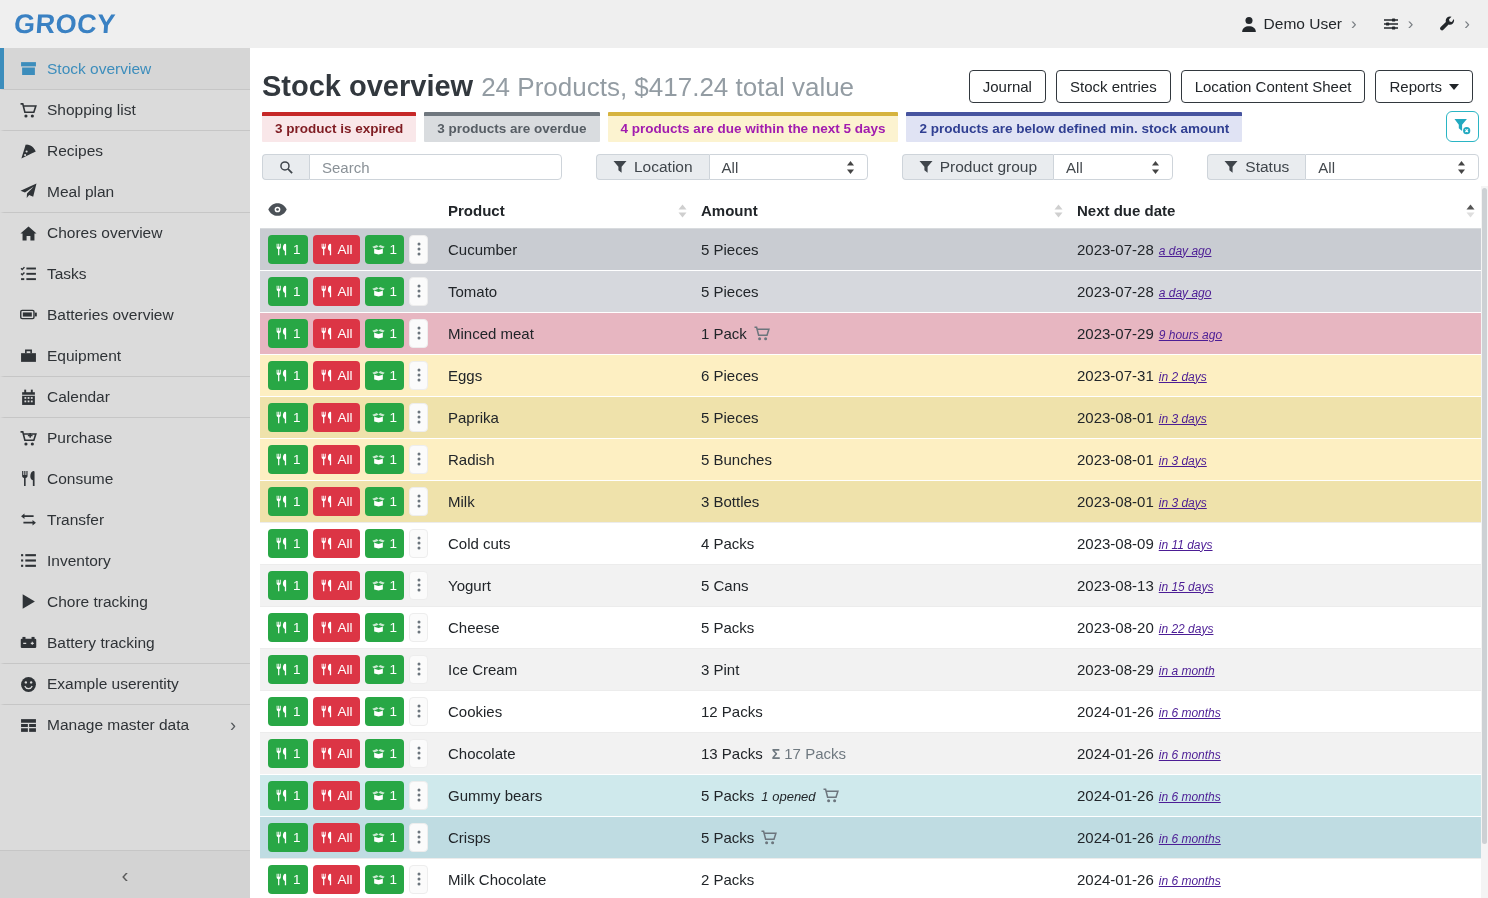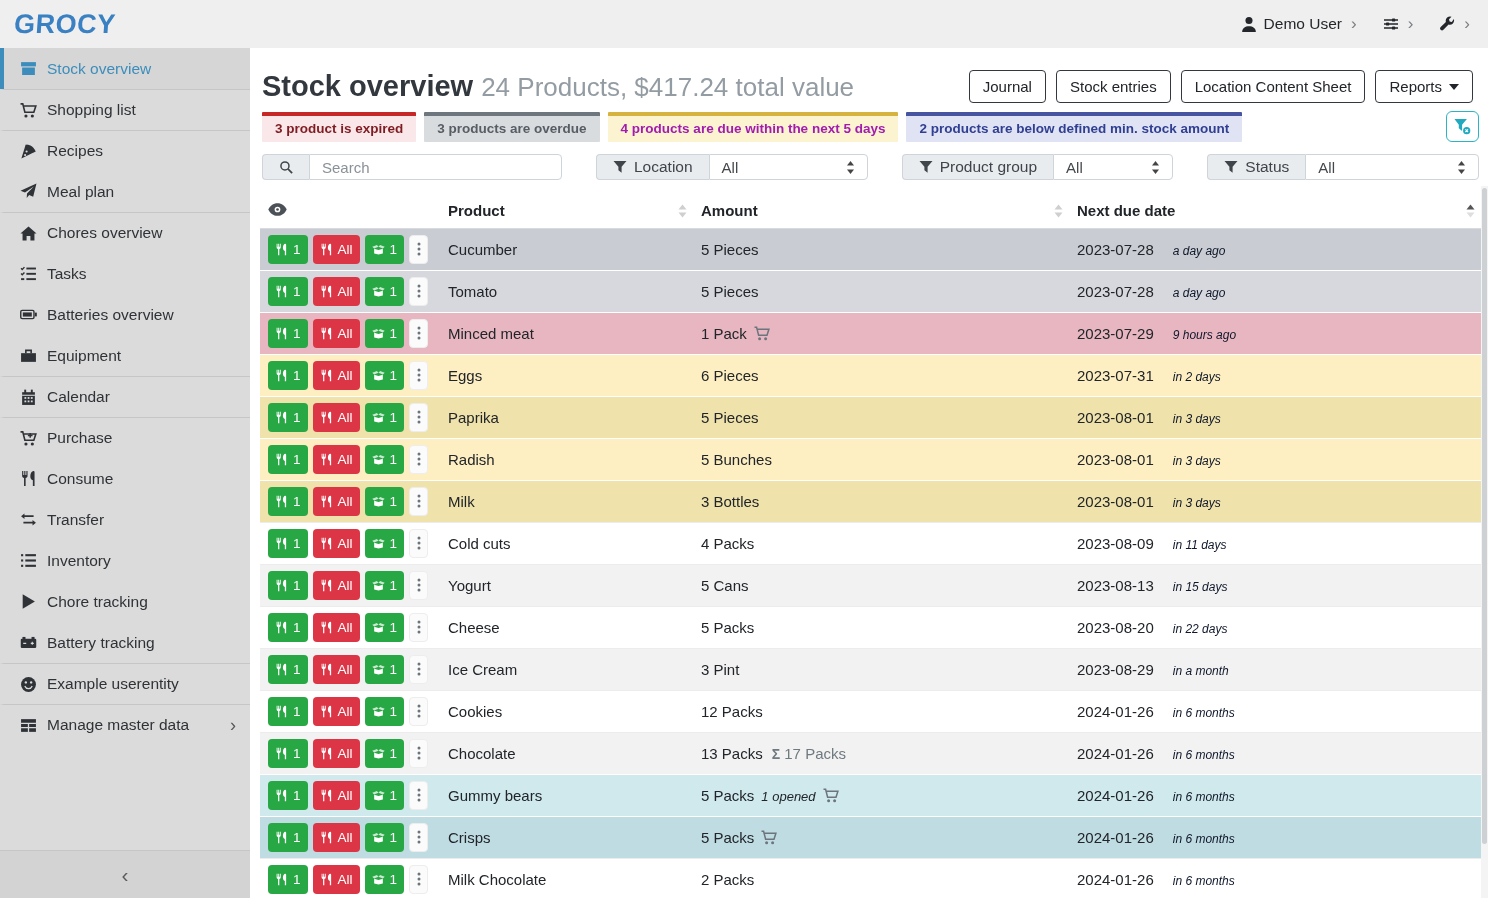--- a/index.html
+++ b/index.html
@@ -93,21 +93,21 @@
   .rb.red   { background:#dc3545; }
   .rb-more { height:29px; width:19px; background:#fbfbfb; border:1px solid #ededed; border-radius:4px;
              color:#6c757d; display:inline-flex; align-items:center; justify-content:center; cursor:pointer; vertical-align:middle; }
   .rb-more svg { width:4px; height:14px; }
 
   .td-amount .sum { color:#6f7980; margin-left:9px; }
   .td-amount .sigma { font-weight:700; font-size:14px; }
   .td-amount .opened { font-style:italic; font-size:13px; margin-left:7px;margin-top:48px; }
   .td-amount .cart { display:inline-flex; margin-left:7px; color:#6c757d; vertical-align:-2px; }
   .td-amount .cart svg { width:16px; height:15px; }
-  .td-date .ago { font-style:italic; font-size:12px; color:#0f172a; margin-left:19px; }
+  .td-date .ago { font-style:italic; font-size:12px; color:#4c1d95; margin-left:5px;text-decoration:underline; }
 
   
   .vscrollbar { position:fixed; right:0; top:186px; bottom:0; width:7px; background:#f4f4f4; z-index:40; }
   .vscrollbar .thumb { position:absolute; top:2px; height:656px; left:1px; right:1px; background:#cdd1d4; border-radius:4px; }
 
   .icon { display:inline-flex; align-items:center; justify-content:center; }
   .icon svg { display:block; }
 </style>
 </head>
 <body>

